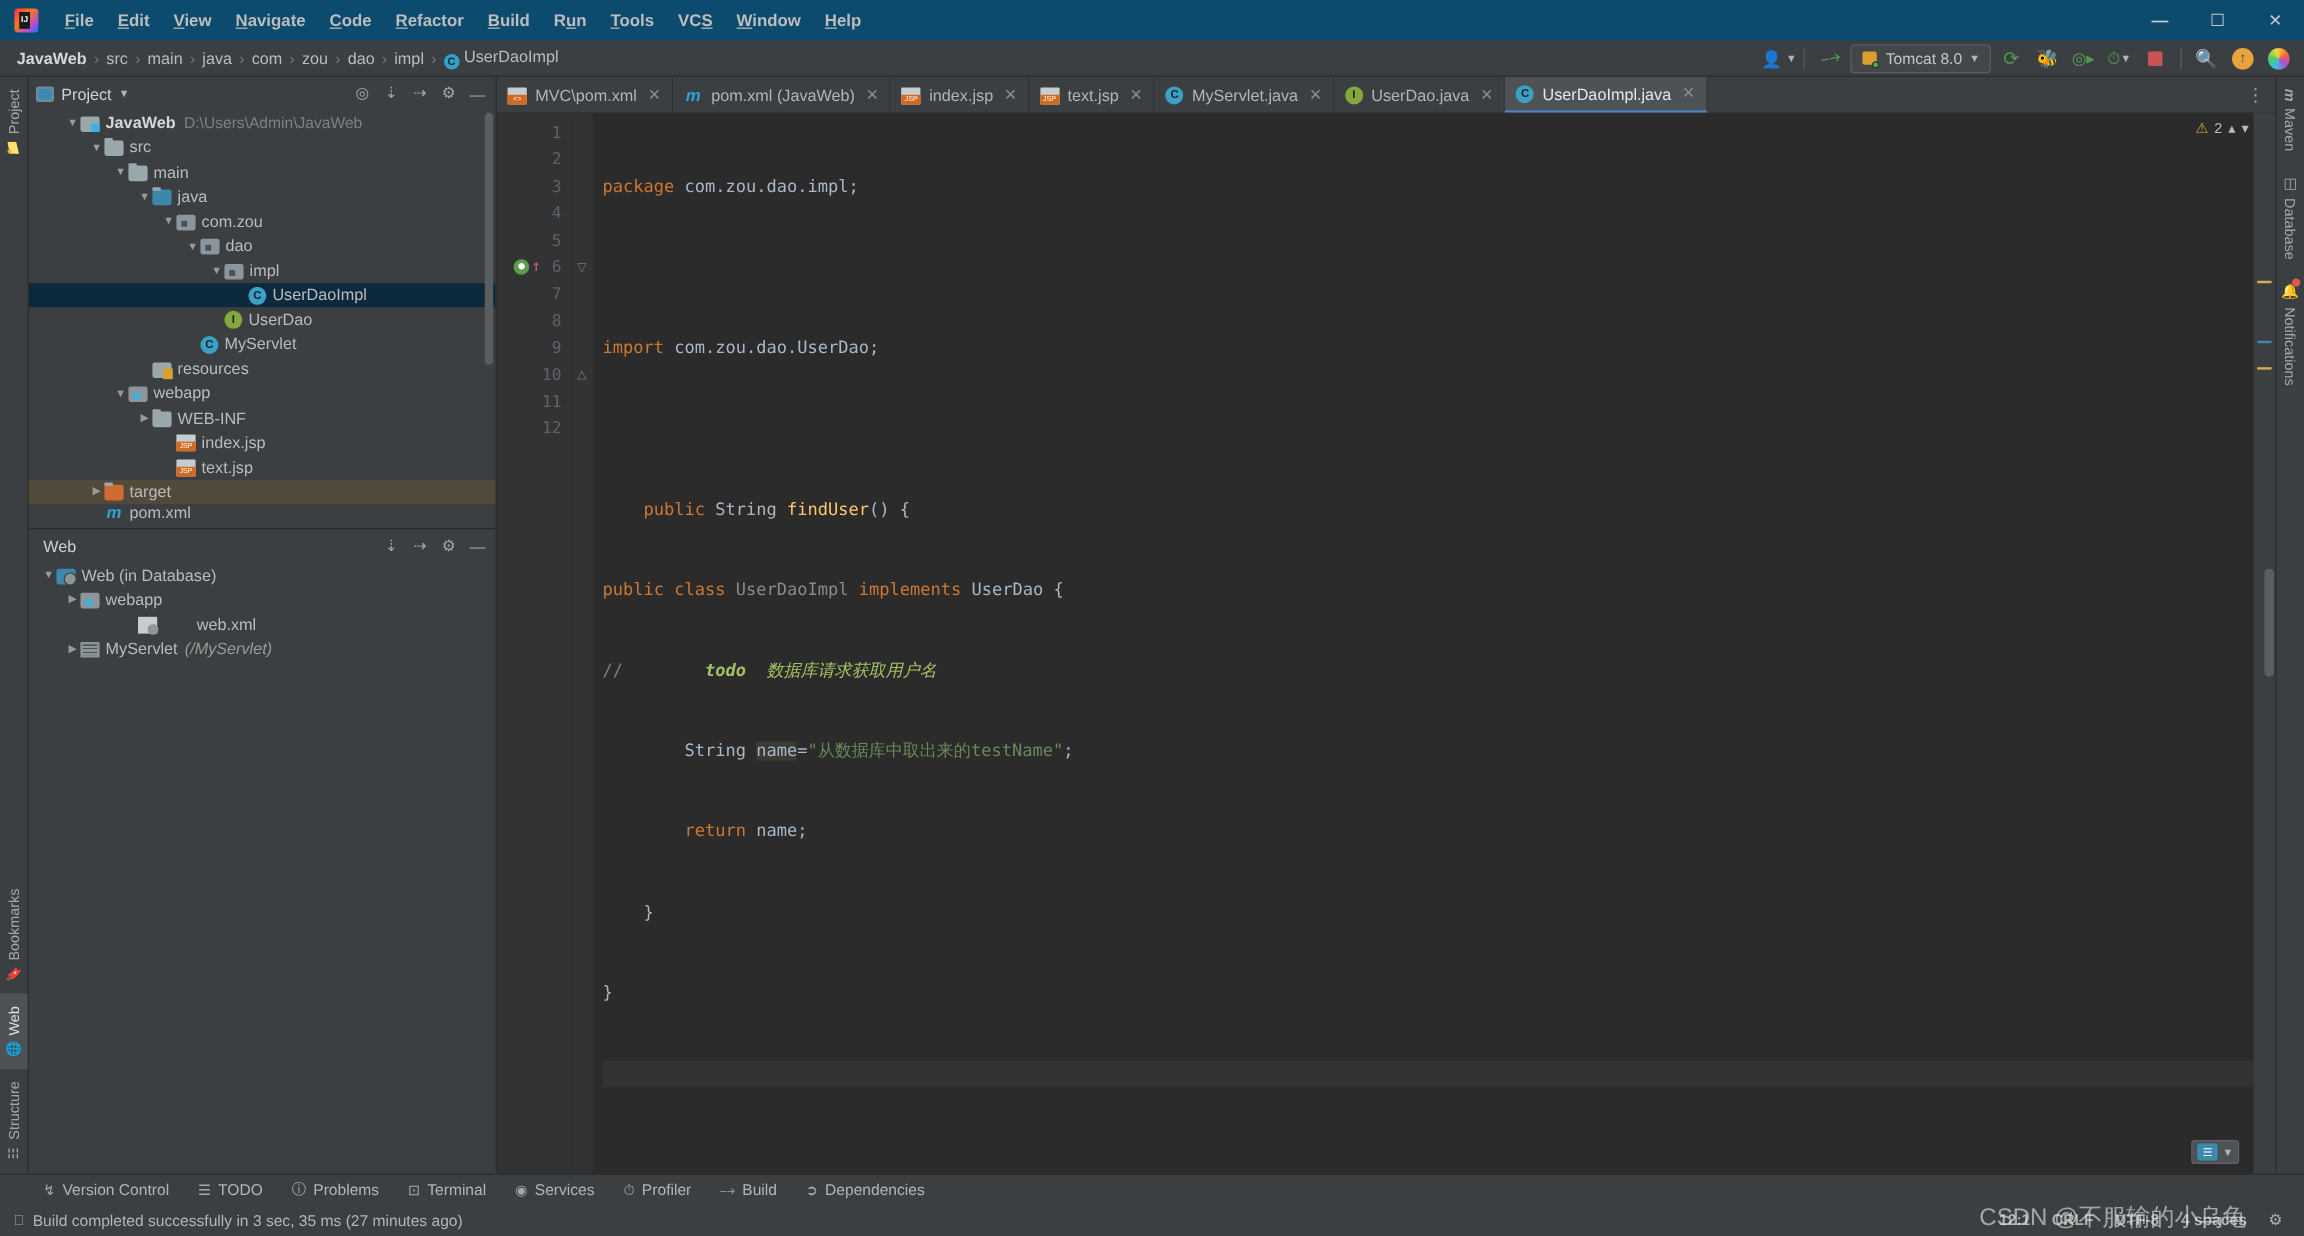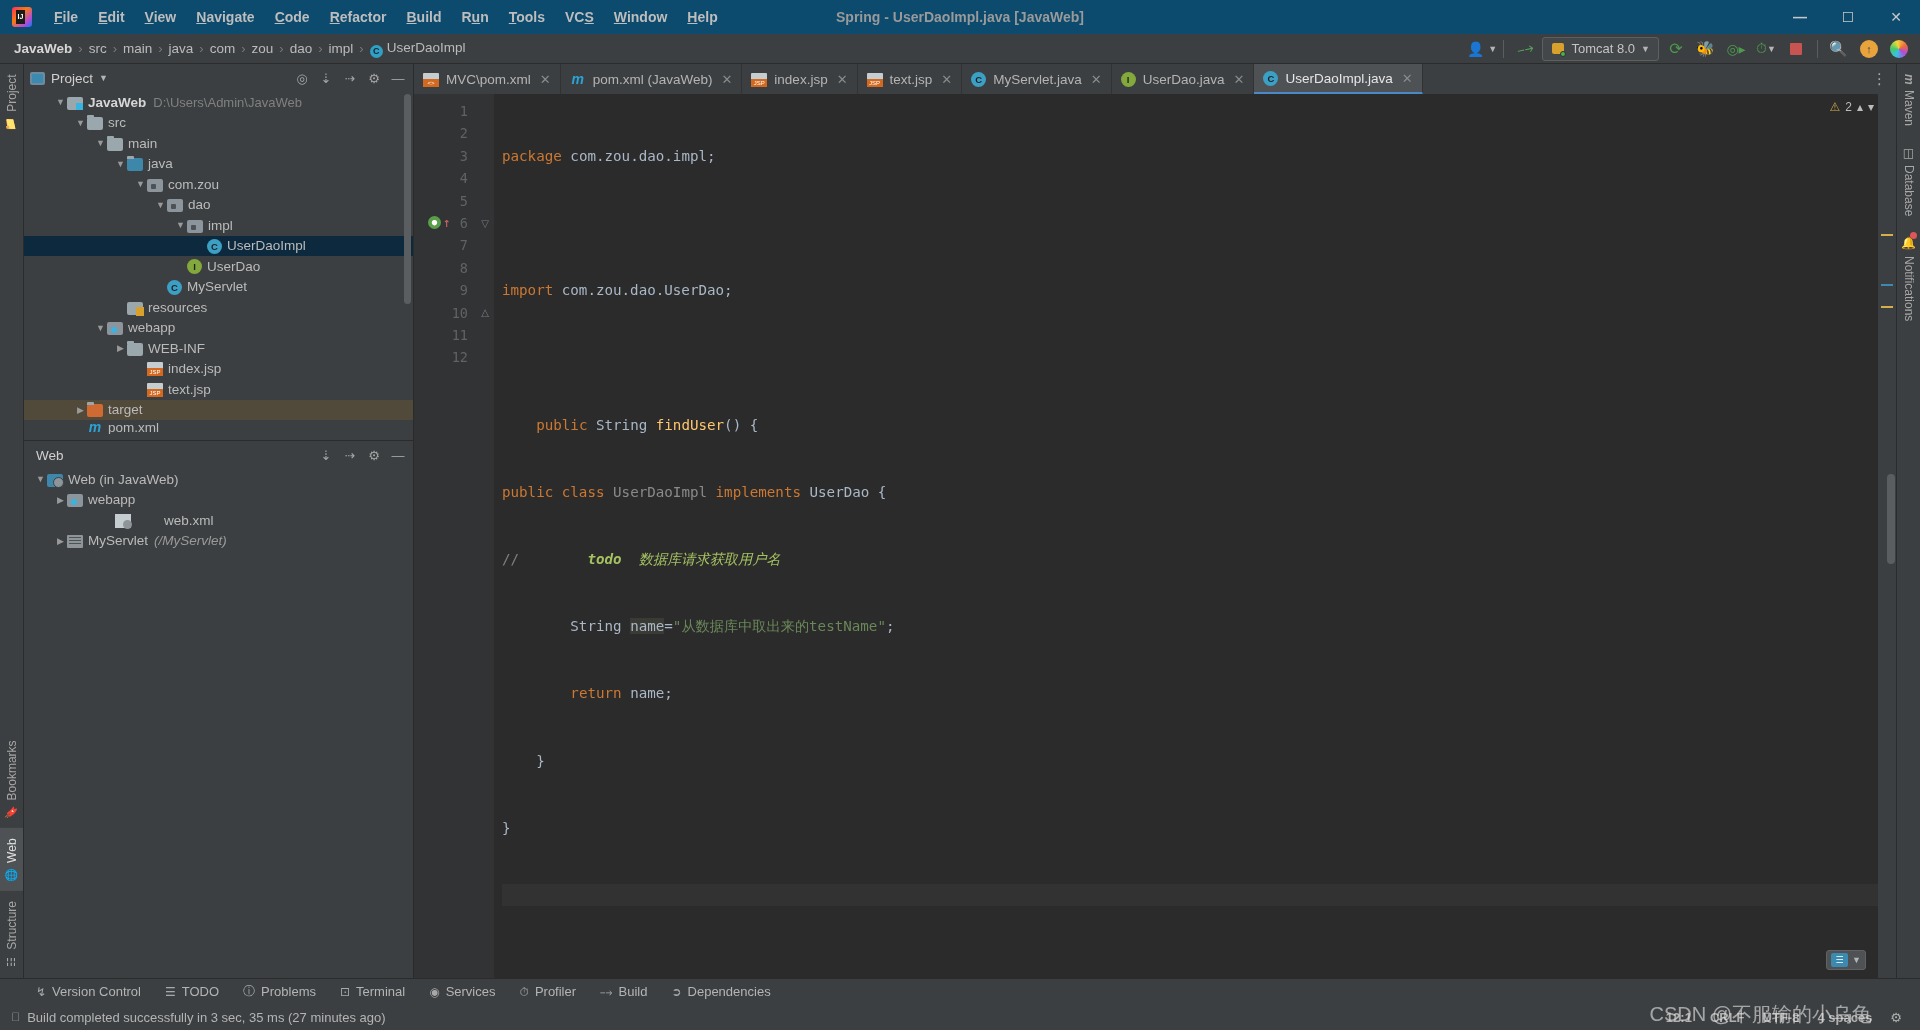--- a/index.html
+++ b/index.html
@@ -317,21 +317,20 @@
       <div class="menu-item"><u>N</u>avigate</div>
       <div class="menu-item"><u>C</u>ode</div>
       <div class="menu-item"><u>R</u>efactor</div>
       <div class="menu-item"><u>B</u>uild</div>
       <div class="menu-item">R<u>u</u>n</div>
       <div class="menu-item"><u>T</u>ools</div>
       <div class="menu-item">VC<u>S</u></div>
       <div class="menu-item"><u>W</u>indow</div>
       <div class="menu-item"><u>H</u>elp</div>
     </div>
-    <div class="win-title">Spring - UserDaoImpl.java [JavaWeb]</div>
     <div class="win-buttons">
       <div class="win-btn">—</div>
       <div class="win-btn">☐</div>
       <div class="win-btn close">✕</div>
     </div>
   </div>
 
   <div class="navbar">
     <div class="crumbs">
       <span class="crumb root">JavaWeb</span>
@@ -532,21 +531,21 @@
           <span>⇢</span>
           <span>⚙</span>
           <span>—</span>
         </span>
       </div>
 
       <div class="tree">
         <div class="trow" style="padding-left:10px;">
           <span class="tw-arrow">▼</span>
           <span class="ic ic-web"></span>
-          <span class="tw-lbl">Web (in JavaWeb)</span>
+          <span class="tw-lbl">Web (in Database)</span>
         </div>
         <div class="trow" style="padding-left:30px;">
           <span class="tw-arrow">▶</span>
           <span class="ic ic-webapp"></span>
           <span class="tw-lbl">webapp</span>
         </div>
         <div class="trow" style="padding-left:50px;gap:28px;">
           <span class="tw-arrow"></span>
           <span class="ic ic-webxml"></span>
           <span class="tw-lbl">web.xml</span>

